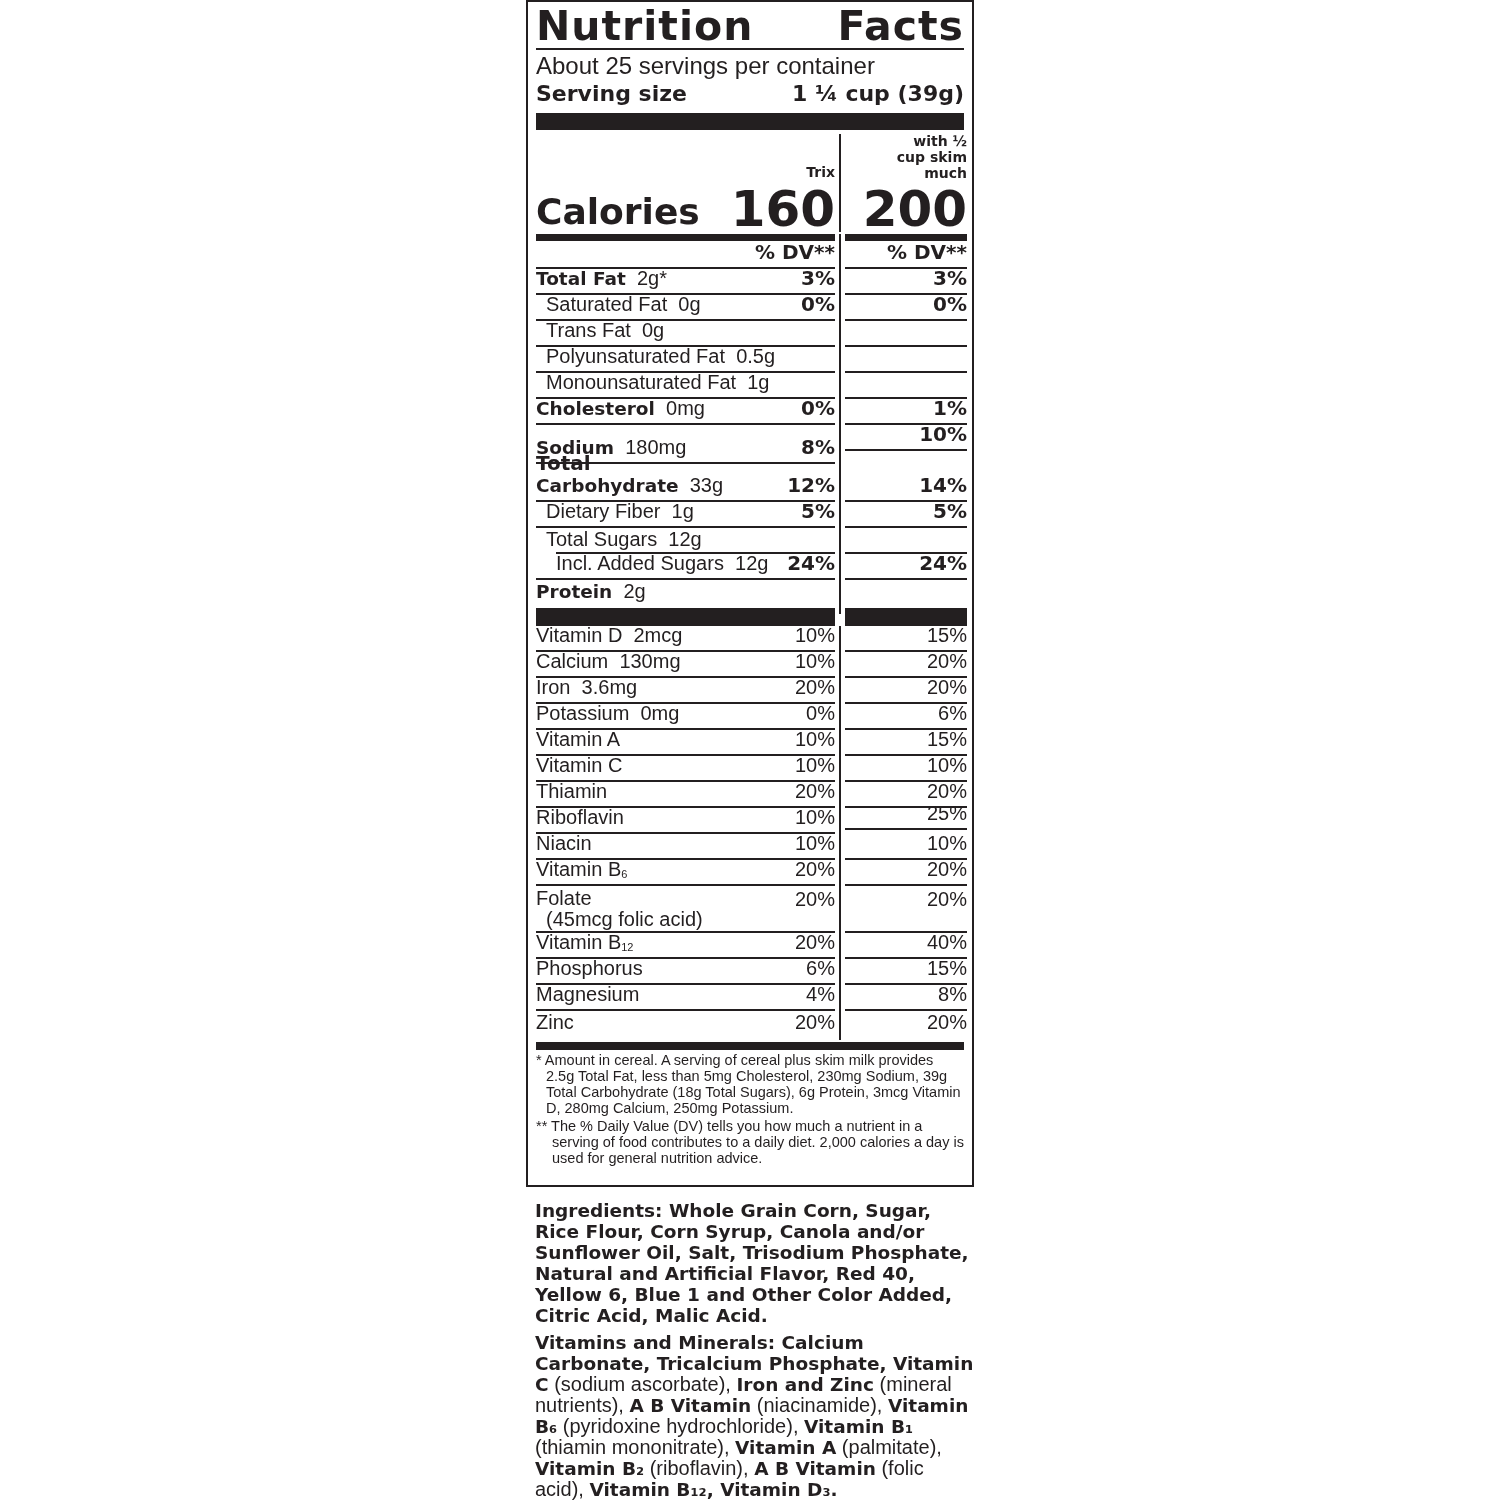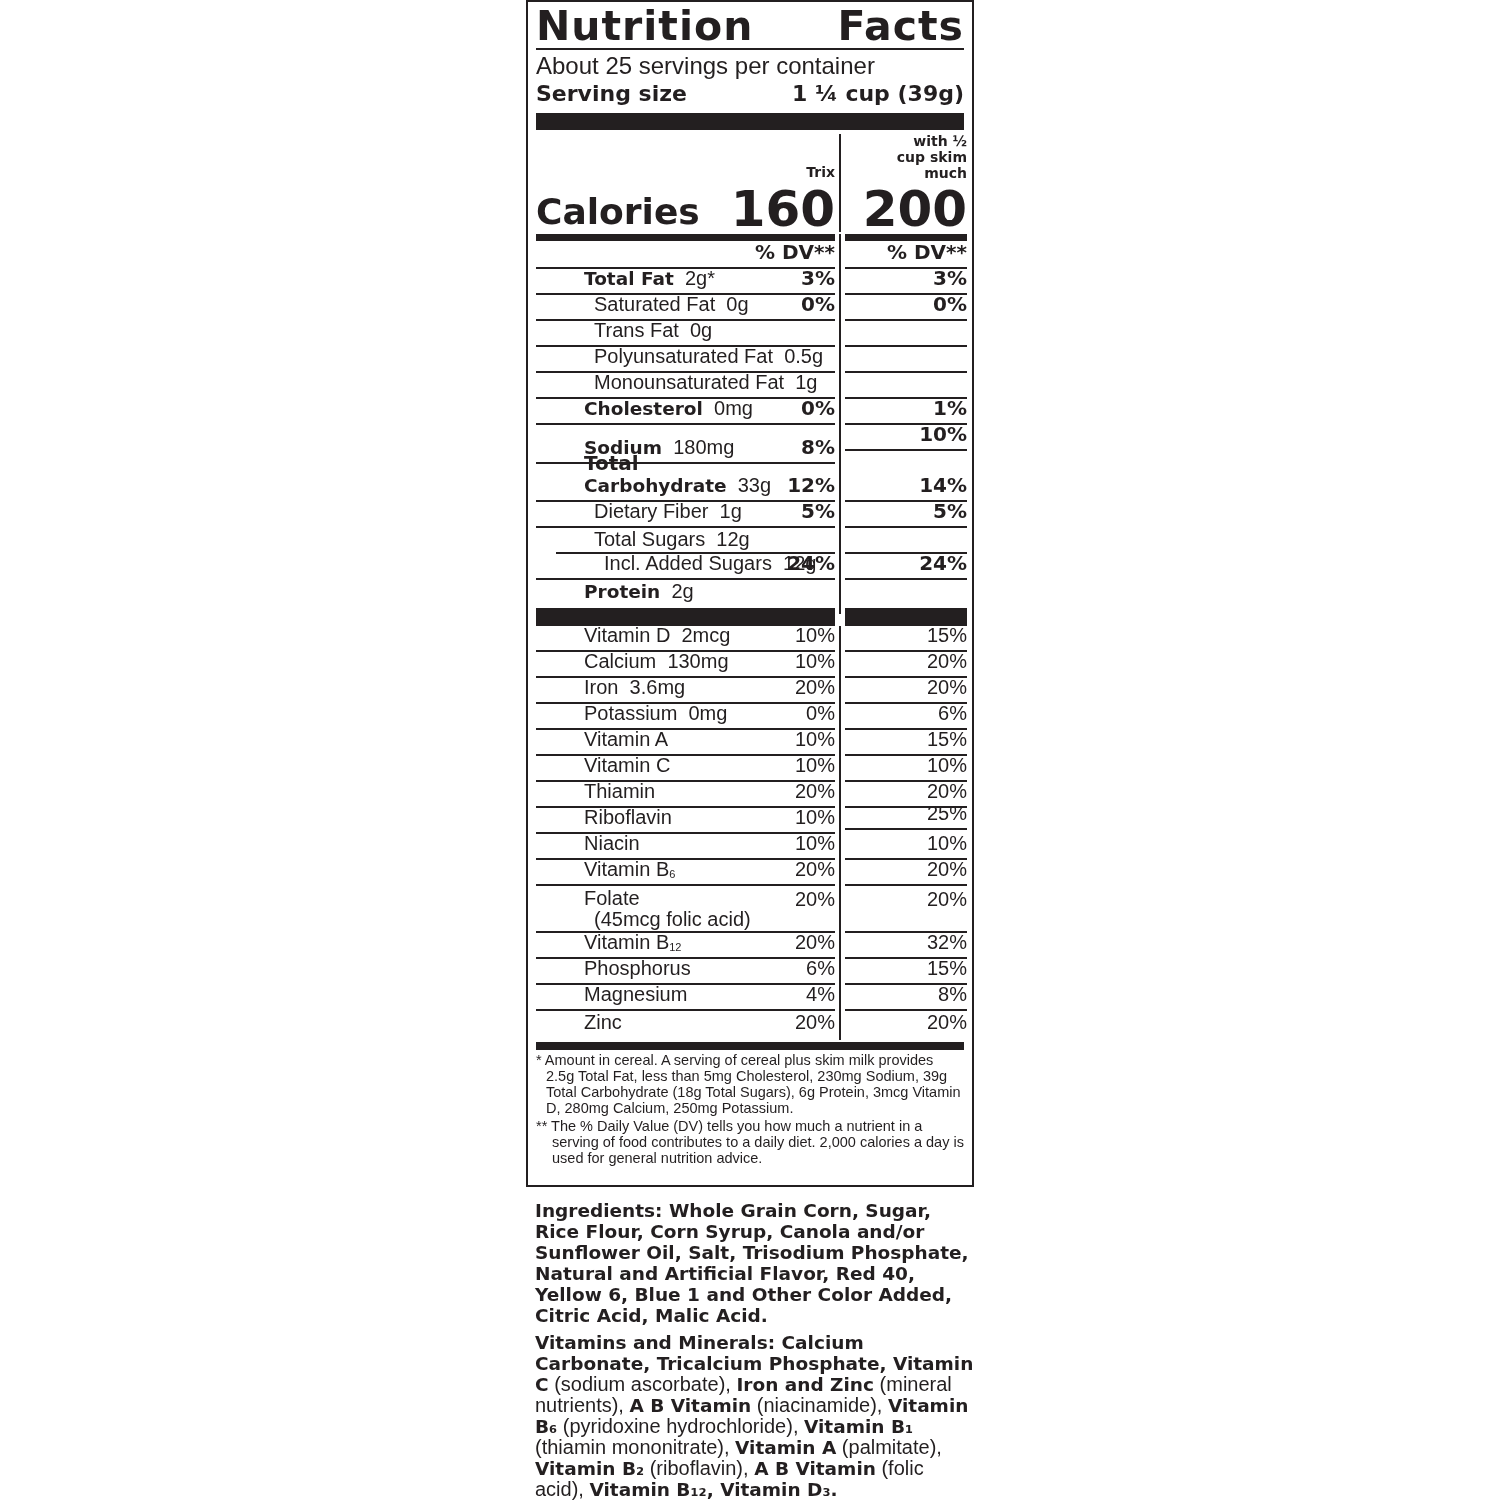--- a/index.html
+++ b/index.html
@@ -18,21 +18,21 @@
   .thick { height:17px; background:#231f20; margin-top:5px; }
   .cols { position:absolute; left:0; right:0; }
   .colL { position:absolute; left:0; width:299px; }
   .colR { position:absolute; left:309px; width:122px; }
   .vline { position:absolute; left:303px; width:2px; background:#231f20; }
   .hdr-small { font-family:"DejaVu Sans", sans-serif; font-weight:bold; font-size:14px; line-height:16px; text-align:right; }
   .cal-label { font-family:"DejaVu Sans", sans-serif; font-weight:bold; font-size:36px; position:absolute; left:0; bottom:0; }
   .cal-num { font-family:"DejaVu Sans", sans-serif; font-weight:bold; font-size:50px; position:absolute; right:0; bottom:-6px; }
   .bar8 { position:absolute; height:7px; background:#231f20; }
   .row { position:absolute; left:0; right:0; border-bottom:2px solid #231f20; box-sizing:border-box; }
-  .row .name { position:absolute; left:0; bottom:3px; font-size:20px; white-space:nowrap;margin-left:48px; }
+  .row .name { position:absolute; left:0; bottom:3px; font-size:20px; white-space:nowrap; }
   .row .val { position:absolute; right:0; bottom:3px; font-size:20px; white-space:nowrap; }
   .b { font-family:"DejaVu Sans", sans-serif; font-weight:bold; }
   .dv { font-family:"DejaVu Sans", sans-serif; font-weight:bold; font-size:19px; }
   sub { font-size:11px; vertical-align:-2px; }
   .foot { position:absolute; left:8px; right:8px; font-size:14.5px; line-height:16px; }
   .foot p { margin:0; padding-left:10px; text-indent:-10px; }
   .foot p.dd { padding-left:16px; text-indent:-16px; margin-top:2px; }
   .ingr { position:absolute; left:535px; width:440px; font-family:"DejaVu Sans", sans-serif; font-weight:bold;
           font-size:18.5px; line-height:21px; }
   .vm { position:absolute; left:535px; width:440px; font-size:20px; line-height:21px; }
@@ -275,21 +275,21 @@
         <div class="row" style="top:208px;height:26px;">
           <span class="val">10%</span>
         </div>
         <div class="row" style="top:234px;height:26px;">
           <span class="val">20%</span>
         </div>
         <div class="row" style="top:260px;height:47px;">
           <span class="val" style="top:2px;bottom:auto;">20%</span>
         </div>
         <div class="row" style="top:307px;height:26px;">
-          <span class="val">32%</span>
+          <span class="val">40%</span>
         </div>
         <div class="row" style="top:333px;height:26px;">
           <span class="val">15%</span>
         </div>
         <div class="row" style="top:359px;height:26px;">
           <span class="val">8%</span>
         </div>
         <div class="row" style="top:385px;height:26px;border-bottom:none;">
           <span class="val">20%</span>
         </div>

